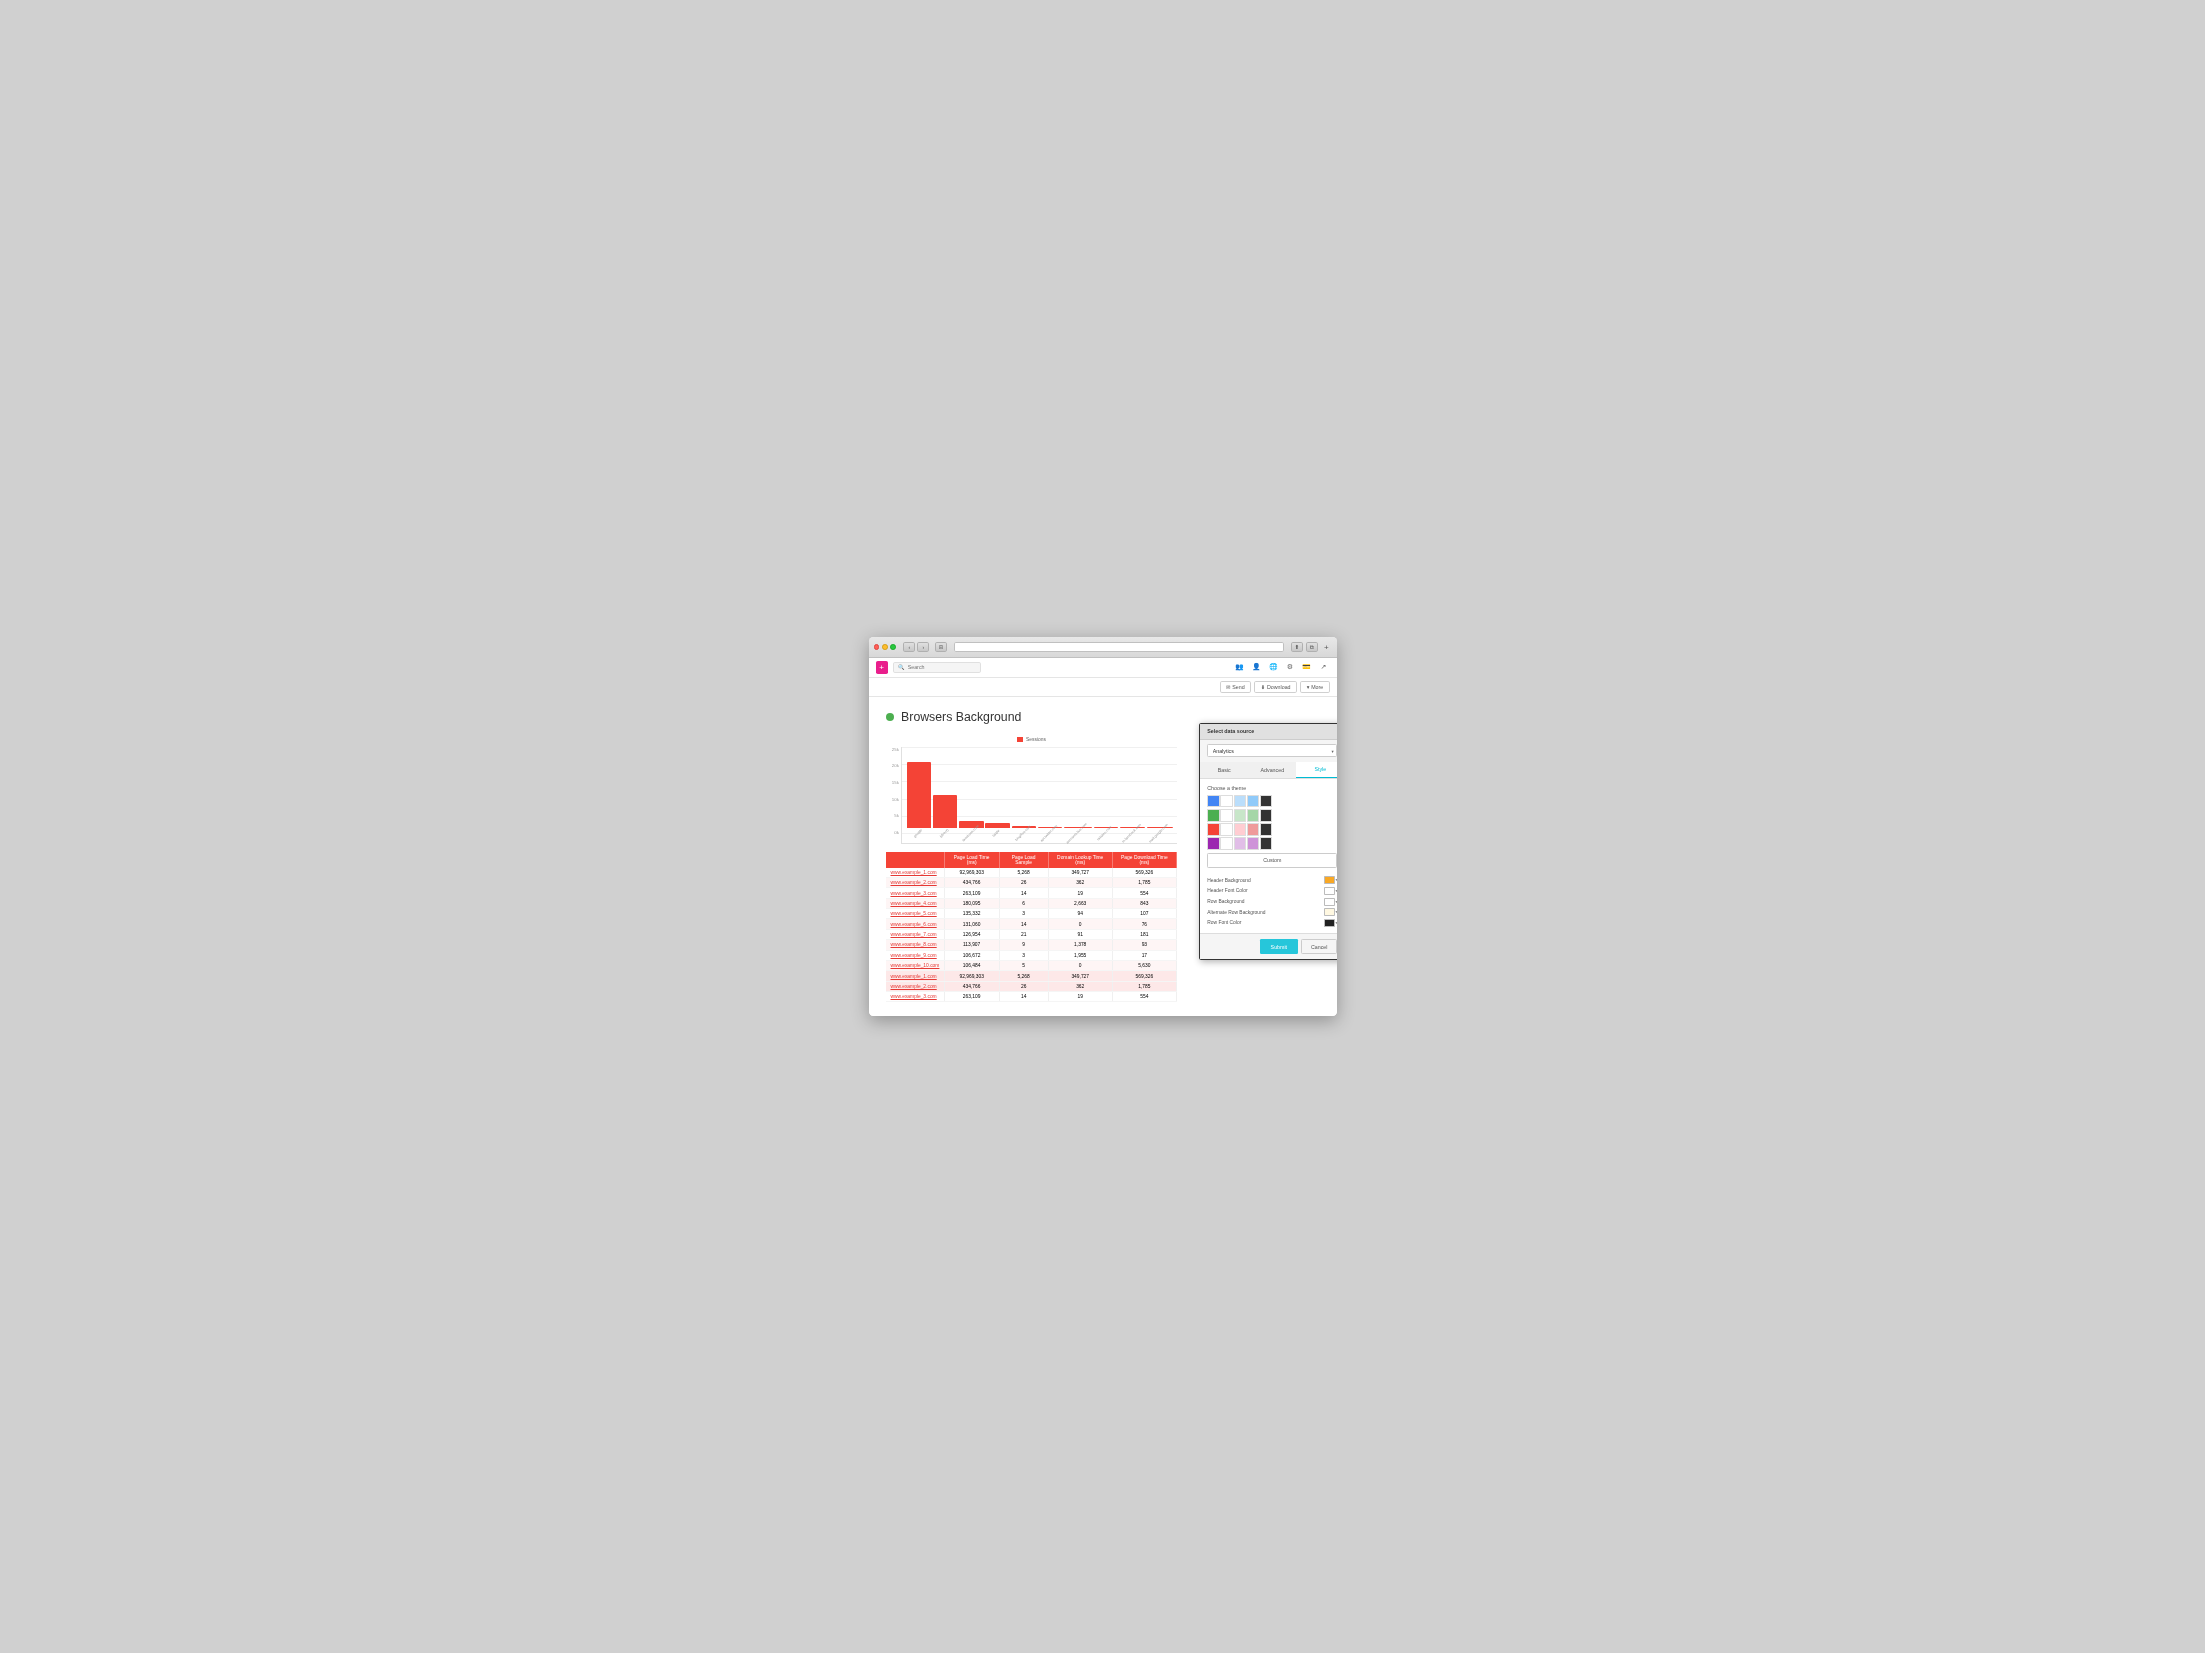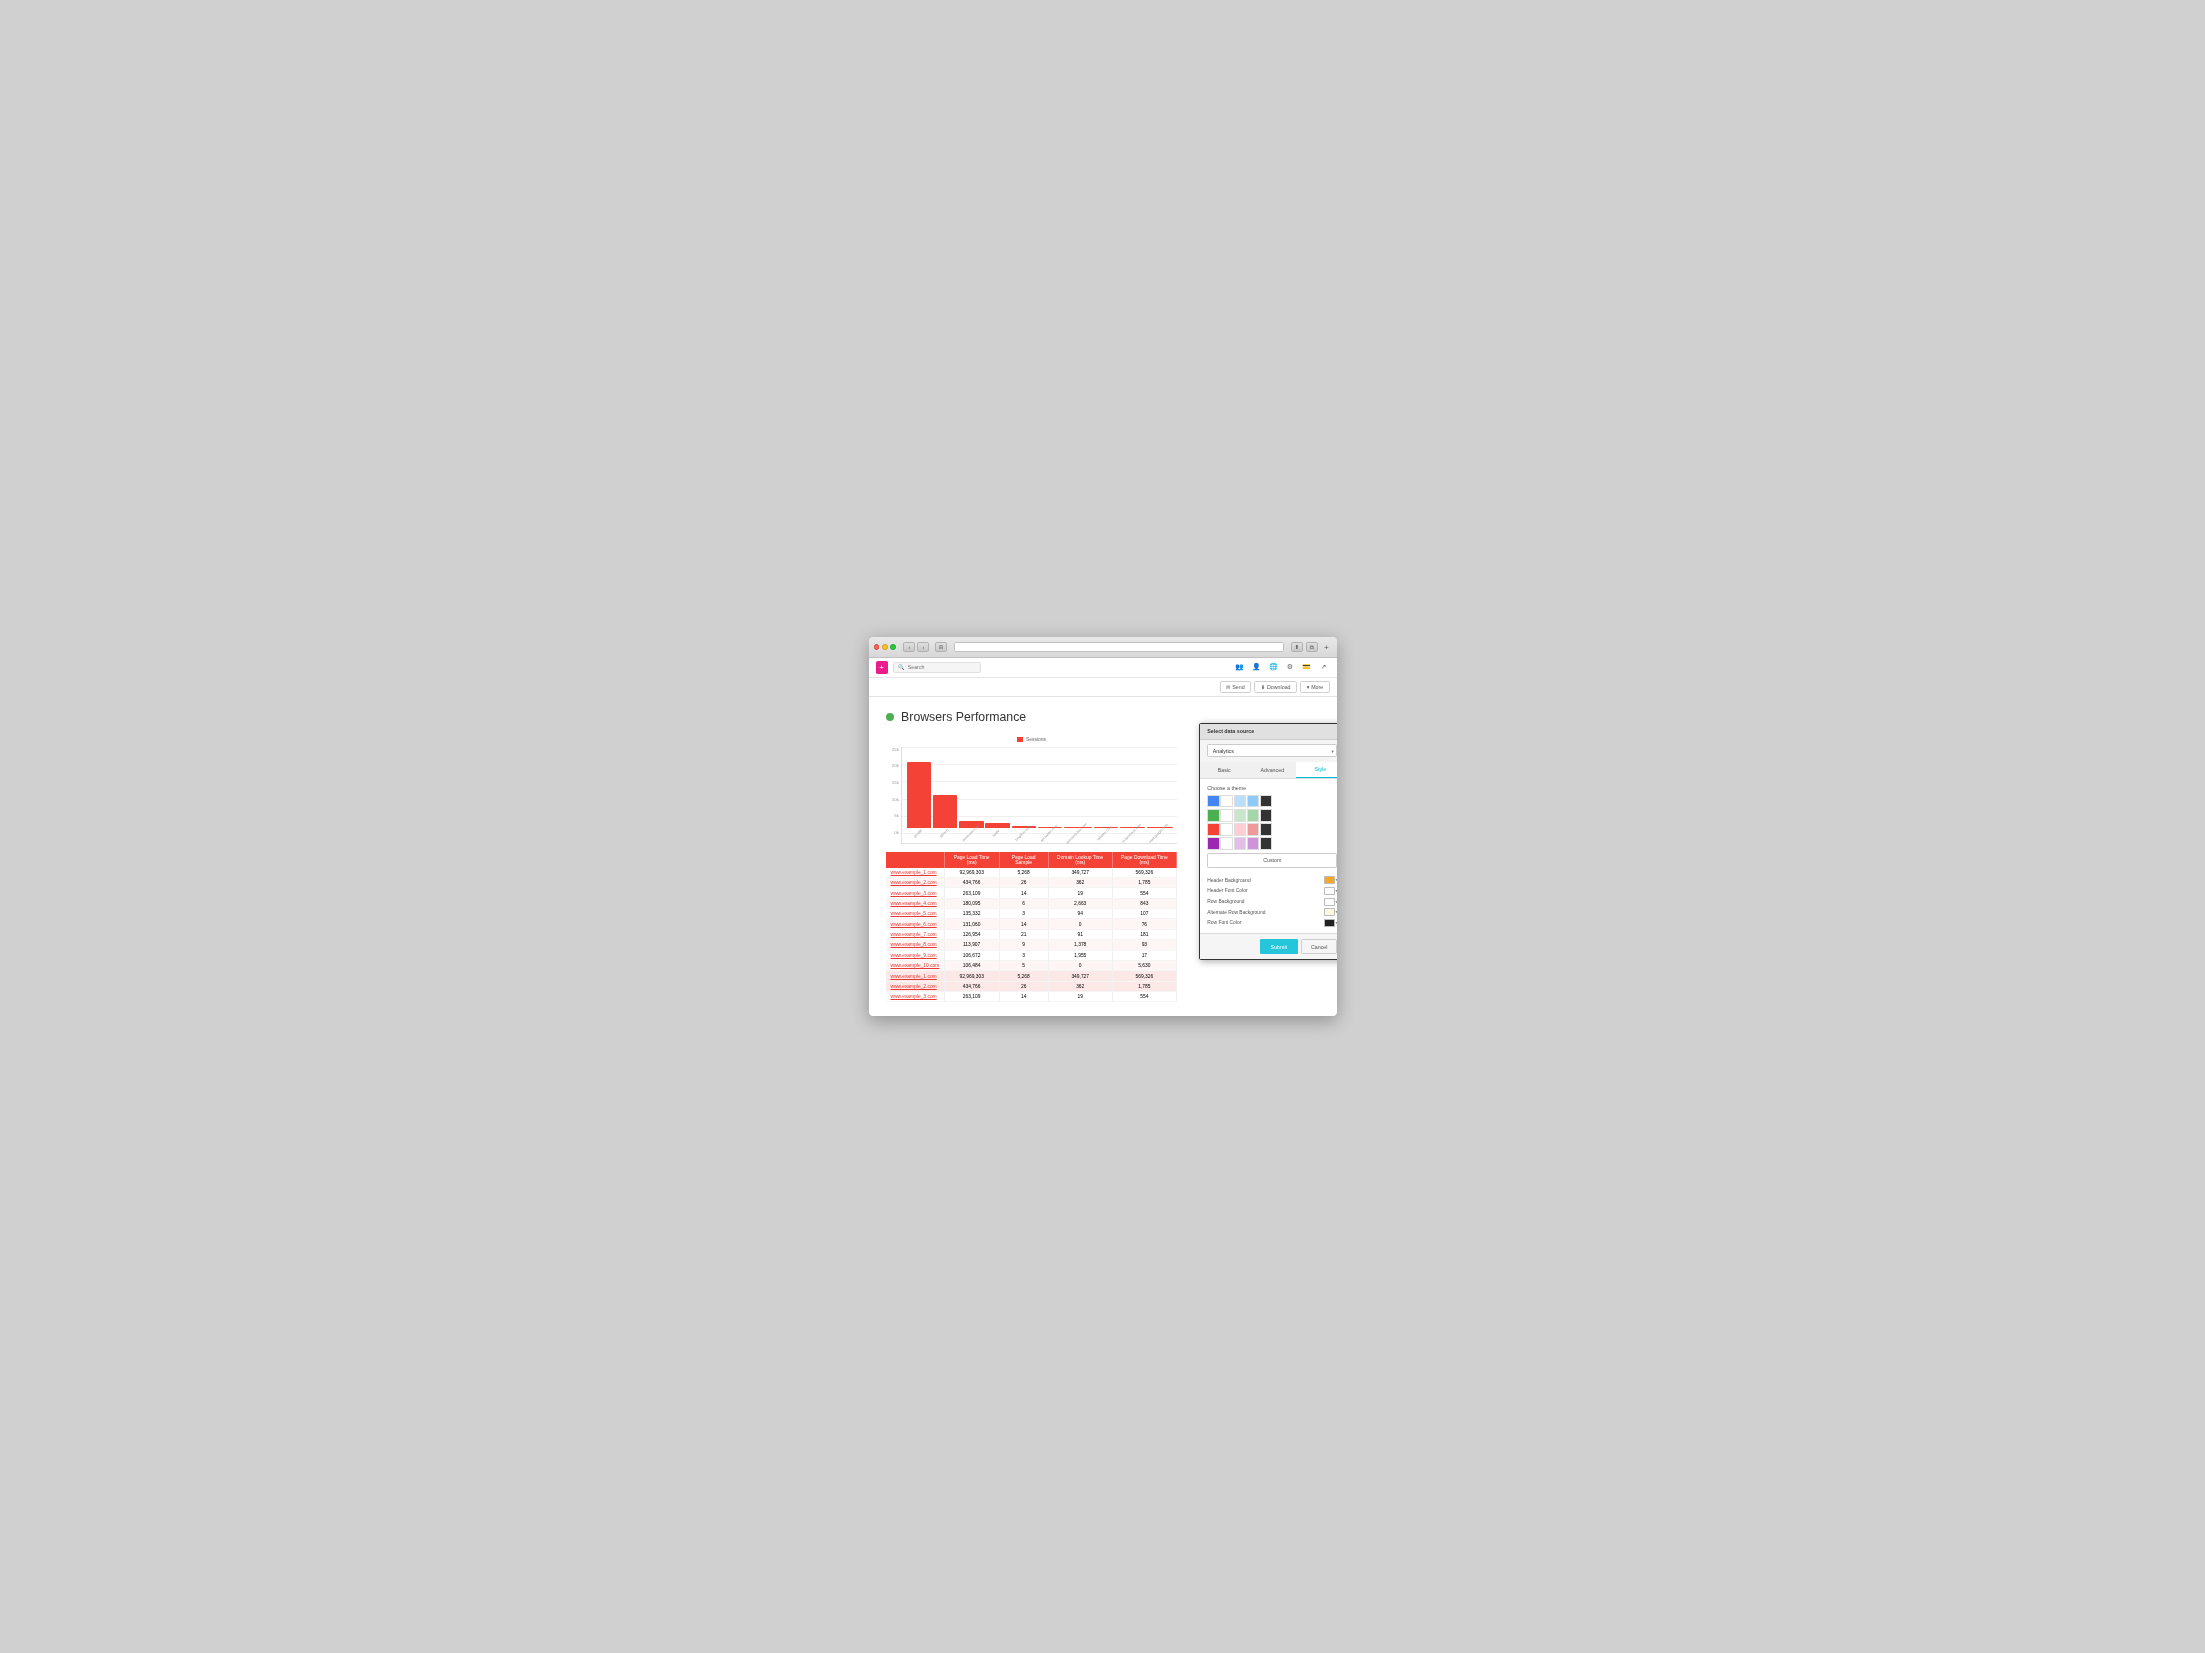--- a/index.html
+++ b/index.html
@@ -643,21 +643,21 @@
     <button class="action-btn">
       <span>▾</span>
       <span>More</span>
     </button>
   </div>
 
   <div class="main-content">
 
     <div class="page-header">
       <div class="green-dot"></div>
-      <h1 class="page-title">Browsers Performance</h1>
+      <h1 class="page-title">Browsers Background</h1>
     </div>
 
     <div class="chart-container">
       <div class="chart-legend">
         <div class="legend-dot"></div>
         <span class="legend-label">Sessions</span>
       </div>
       <div class="chart-area">
         <div class="chart-y-axis">
           <span>25k</span>

